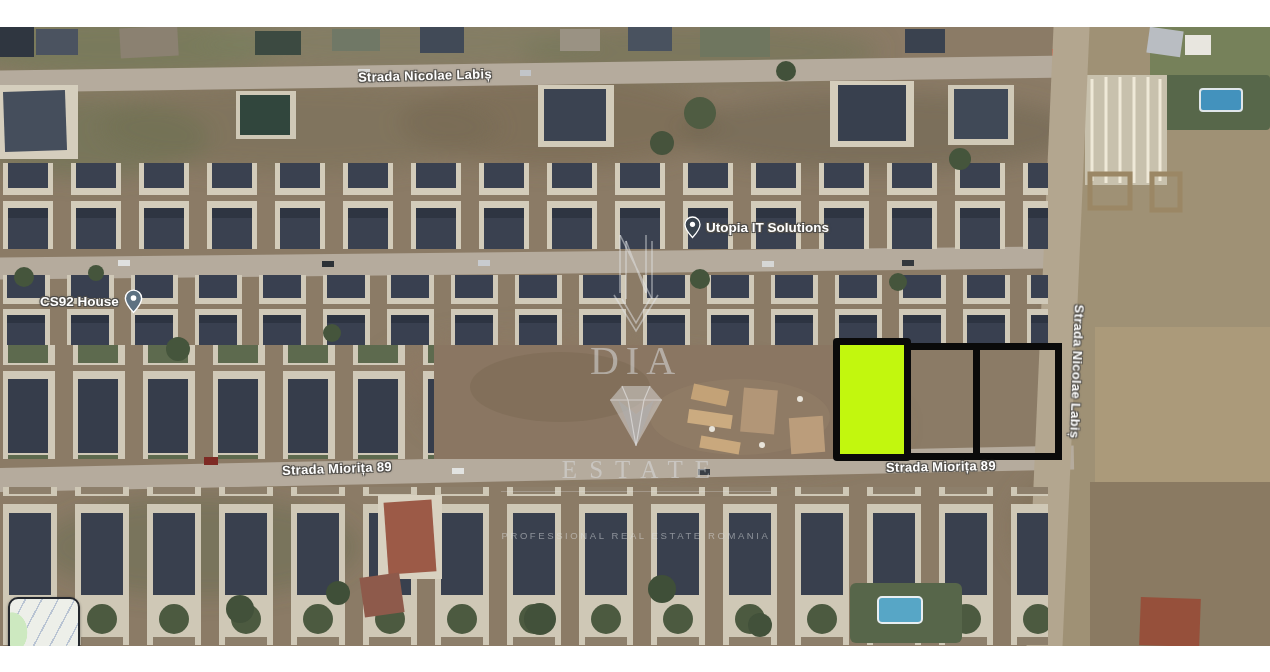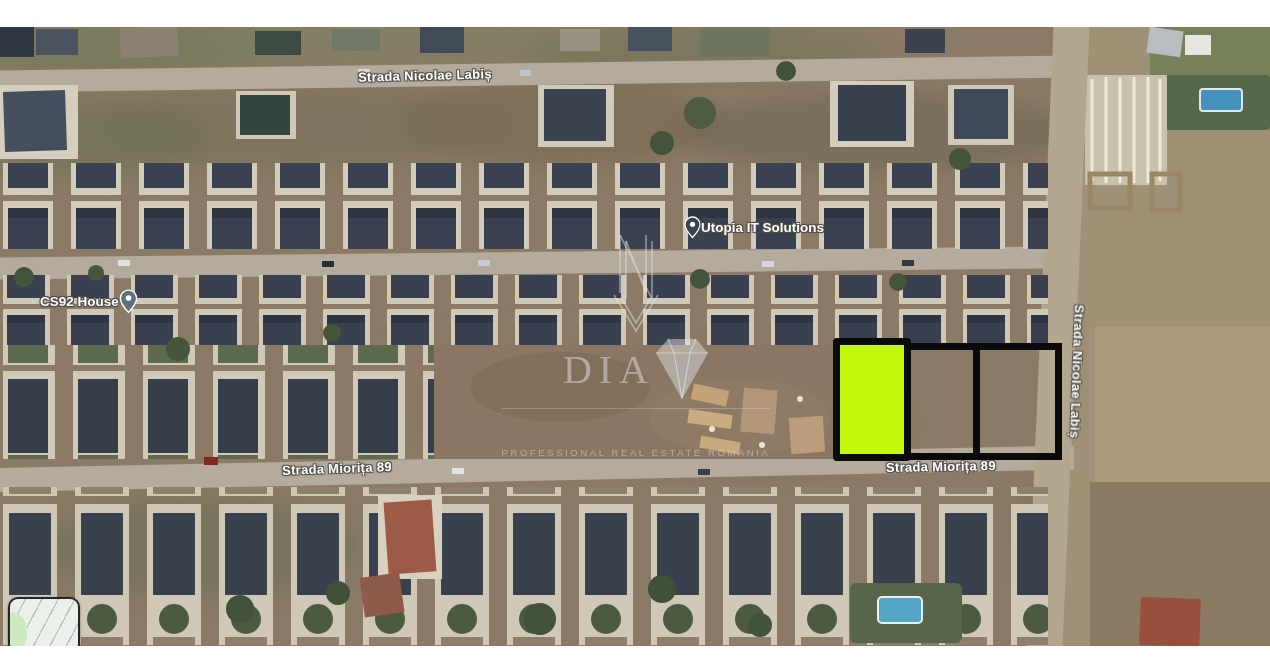--- a/index.html
+++ b/index.html
@@ -6,33 +6,33 @@
   .page{position:relative;width:1270px;height:672px;background:#ffffff;overflow:hidden;
         font-family:"Liberation Sans",sans-serif;}
   .map{position:absolute;left:0;top:27px;width:1270px;height:619px;overflow:hidden;
        background:#8b7b66;cursor:grab;}
   .map svg.imagery{position:absolute;left:0;top:0;display:block;}
 
   
   .street-label{position:absolute;font:700 13px "Liberation Sans",sans-serif;color:#ffffff;
     white-space:nowrap;letter-spacing:.3px;
     text-shadow:-1px -1px 0 #55524d,1px -1px 0 #55524d,-1px 1px 0 #55524d,1px 1px 0 #55524d,0 0 3px #4a4a46;}
-  .poi{position:absolute;display:flex;align-items:center;height:24px;}
+  .poi{position:absolute;display:flex;align-items:center;gap:5px;height:24px;}
   .poi .poi-label{font:700 13.5px "Liberation Sans",sans-serif;color:#ffffff;white-space:nowrap;
     text-shadow:-1px -1px 0 #4f4d49,1px -1px 0 #4f4d49,-1px 1px 0 #4f4d49,1px 1px 0 #4f4d49,0 0 3px #45443f;}
 
   
   .plot{position:absolute;box-sizing:border-box;border:7px solid var(--plot-outline,#0a0a0a);}
   .plot.lime{background:var(--plot-fill,#c2f70e);border-radius:4px;}
 
   
   .watermark{position:absolute;left:499px;top:208px;width:274px;text-align:center;
     color:rgba(216,219,221,.55);pointer-events:none;}
   .wm-logo{display:block;margin:0 auto;}
-  .wm-title{display:flex;align-items:center;justify-content:center;margin-top:2px;}
+  .wm-title{display:flex;align-items:center;justify-content:center;margin-top:2px;flex-direction:column;}
   .wm-title span{font:400 40px "Liberation Serif",serif;letter-spacing:7px;color:rgba(216,219,221,.55);}
   .wm-estate{margin-top:8px;font:400 25px "Liberation Serif",serif;letter-spacing:12px;
     padding-left:12px;color:rgba(216,219,221,.55);}
   .wm-rule{height:1px;background:rgba(225,227,229,.28);margin:7px 2px 5px;}
   .wm-tagline{font:400 9.5px "Liberation Sans",sans-serif;letter-spacing:2.6px;white-space:nowrap;
     color:rgba(222,224,226,.5);margin-top:38px;}
 
   
   .layers-thumb{position:absolute;left:8px;top:570px;width:72px;height:58px;border-radius:10px;
     border:2px solid #23272d;box-sizing:border-box;background-color:#edefe9;
@@ -237,20 +237,21 @@
         <path d="M9 60 L31 96 L53 60 M17 64 L31 88 L45 64"></path>
       </svg>
       <div class="wm-title">
         <span>DIA</span>
         <svg width="56" height="64" viewBox="0 0 56 64" style="margin:0 -1px;">
           <polygon points="2,16 14,2 42,2 54,16 28,62" fill="rgba(230,232,234,.45)"></polygon>
           <polygon points="10,16 28,30 46,16 28,62" fill="rgba(170,176,182,.38)"></polygon>
           <path d="M2 16 H54 M14 2 L20 16 L28 62 M42 2 L36 16 L28 62" fill="none" stroke="rgba(245,246,247,.5)" stroke-width="1.2"></path>
         </svg>
       </div>
+      <div class="wm-estate">ESTATE</div>
       <div class="wm-rule"></div>
       <div class="wm-tagline">PROFESSIONAL REAL ESTATE ROMANIA</div>
     </div>
 
     <div class="layers-thumb"></div>
 
   </div>
 </div>
 
 </body></html>

